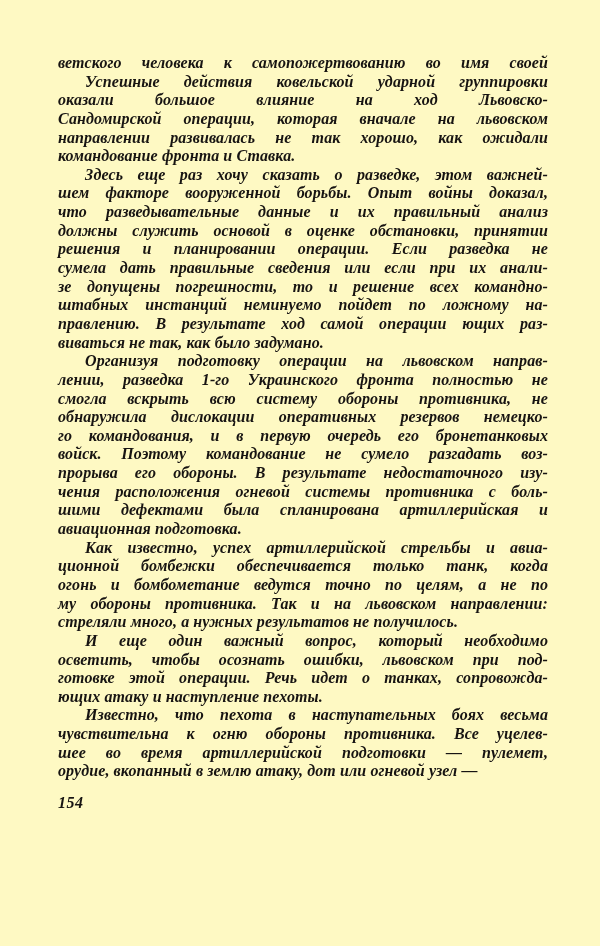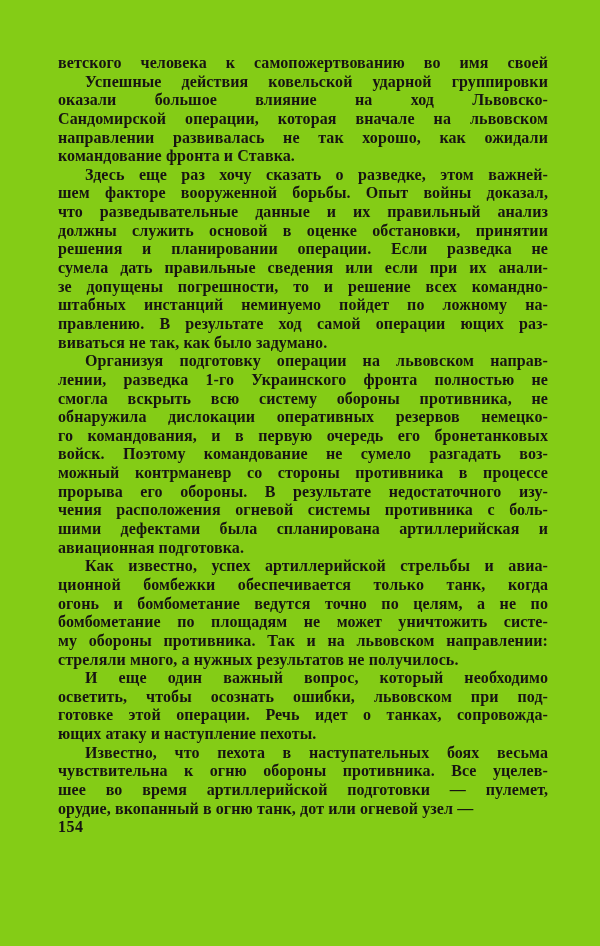--- a/index.html
+++ b/index.html
@@ -10,21 +10,22 @@
     width: 600px;
     height: 946px;
     background: #fbfaf8;
     overflow: hidden;
     font-family: "Liberation Serif", "DejaVu Serif", serif;
   }
   .scan-page {
     position: relative;
     width: 600px;
     height: 946px;
-    background: #84cc16;
+    background: #fef9c3;
+    font-style: italic;
   }
   .text-block {
     position: absolute;
     left: 58px;
     top: 54px;
     width: 490px;
     color: #171412;
     font-size: 16px;
     font-weight: bold;
     line-height: 18.65px;
@@ -36,20 +37,21 @@
     white-space: nowrap;
     height: 18.65px;
   }
   .line.end {
     text-align-last: left;
   }
   .line.indent {
     text-indent: 27px;
   }
   .page-footer {
+    margin-top: 13px;
     text-align: left;
     font-size: 16px;
     font-weight: bold;
     color: #171412;
     letter-spacing: 0.5px;
   }
 </style>
 </head>
 <body>
 
@@ -71,34 +73,32 @@
       <div class="line">зе допущены погрешности, то и решение всех командно-</div>
       <div class="line">штабных инстанций неминуемо пойдет по ложному на-</div>
       <div class="line">правлению. В результате ход самой операции ющих раз-</div>
       <div class="line end">виваться не так, как было задумано.</div>
       <div class="line indent">Организуя подготовку операции на львовском направ-</div>
       <div class="line">лении, разведка 1-го Украинского фронта полностью не</div>
       <div class="line">смогла вскрыть всю систему обороны противника, не</div>
       <div class="line">обнаружила дислокации оперативных резервов немецко-</div>
       <div class="line">го командования, и в первую очередь его бронетанковых</div>
       <div class="line">войск. Поэтому командование не сумело разгадать воз-</div>
-      <div class="line">можный контрманевр со стороны противника в процессе</div>
       <div class="line">прорыва его обороны. В результате недостаточного изу-</div>
       <div class="line">чения расположения огневой системы противника с боль-</div>
       <div class="line">шими дефектами была спланирована артиллерийская и</div>
       <div class="line end">авиационная подготовка.</div>
       <div class="line indent">Как известно, успех артиллерийской стрельбы и авиа-</div>
       <div class="line">ционной бомбежки обеспечивается только танк, когда</div>
       <div class="line">огонь и бомбометание ведутся точно по целям, а не по</div>
-      <div class="line">бомбометание по площадям не может уничтожить систе-</div>
       <div class="line">му обороны противника. Так и на львовском направлении:</div>
       <div class="line end">стреляли много, а нужных результатов не получилось.</div>
       <div class="line indent">И еще один важный вопрос, который необходимо</div>
       <div class="line">осветить, чтобы осознать ошибки, львовском при под-</div>
       <div class="line">готовке этой операции. Речь идет о танках, сопровожда-</div>
       <div class="line end">ющих атаку и наступление пехоты.</div>
       <div class="line indent">Известно, что пехота в наступательных боях весьма</div>
       <div class="line">чувствительна к огню обороны противника. Все уцелев-</div>
       <div class="line">шее во время артиллерийской подготовки — пулемет,</div>
-      <div class="line end">орудие, вкопанный в огню танк, дот или огневой узел —</div>
+      <div class="line end">орудие, вкопанный в землю атаку, дот или огневой узел —</div>
       <div class="page-footer">154</div>
   </div>
 </div>
 
 </body></html>

